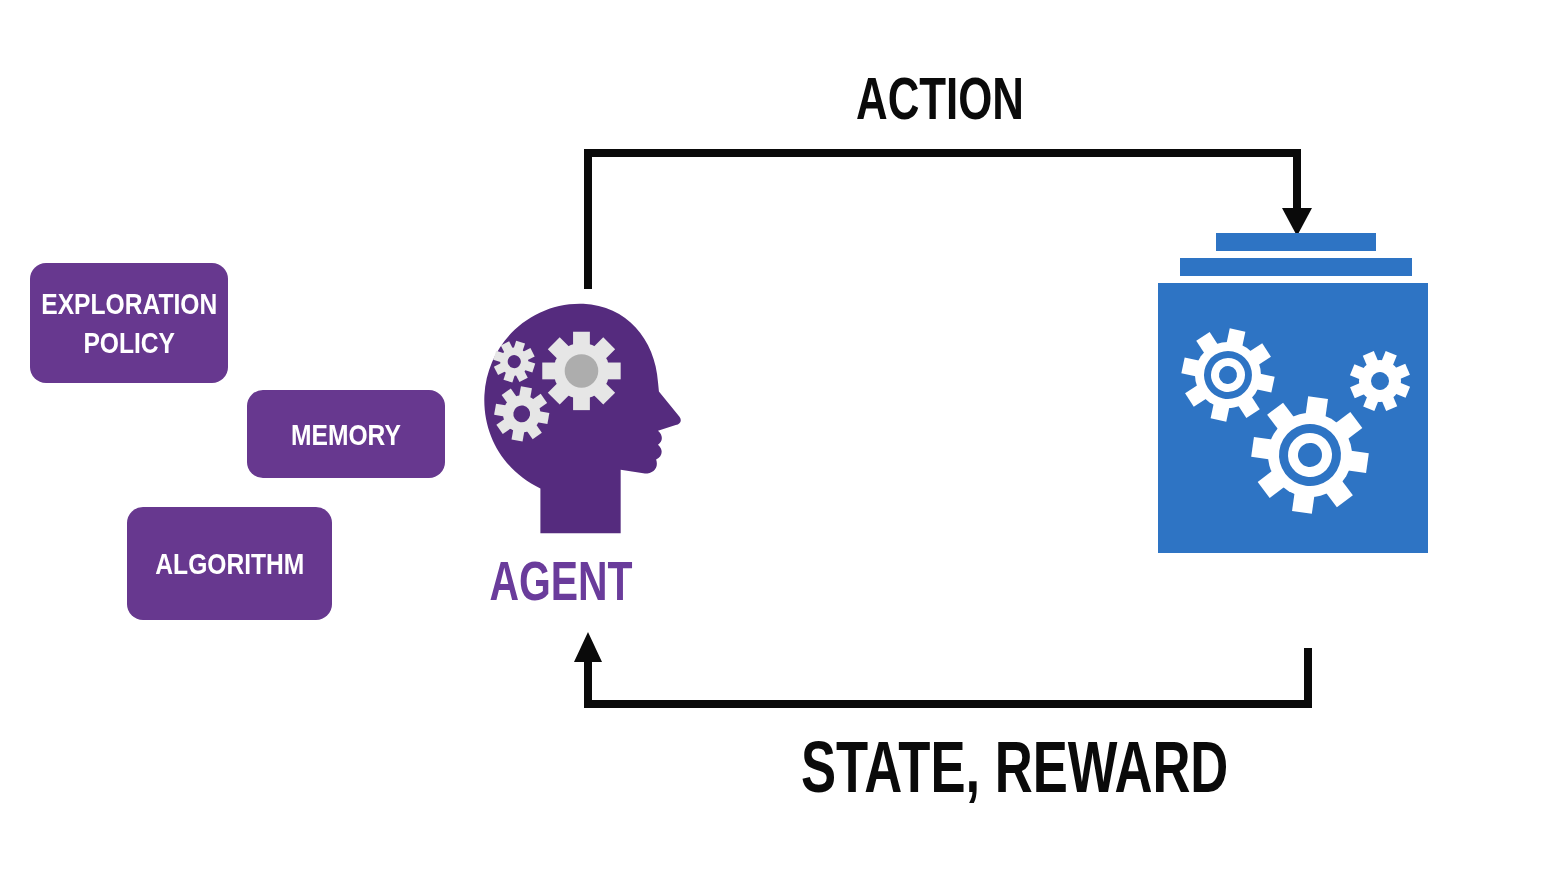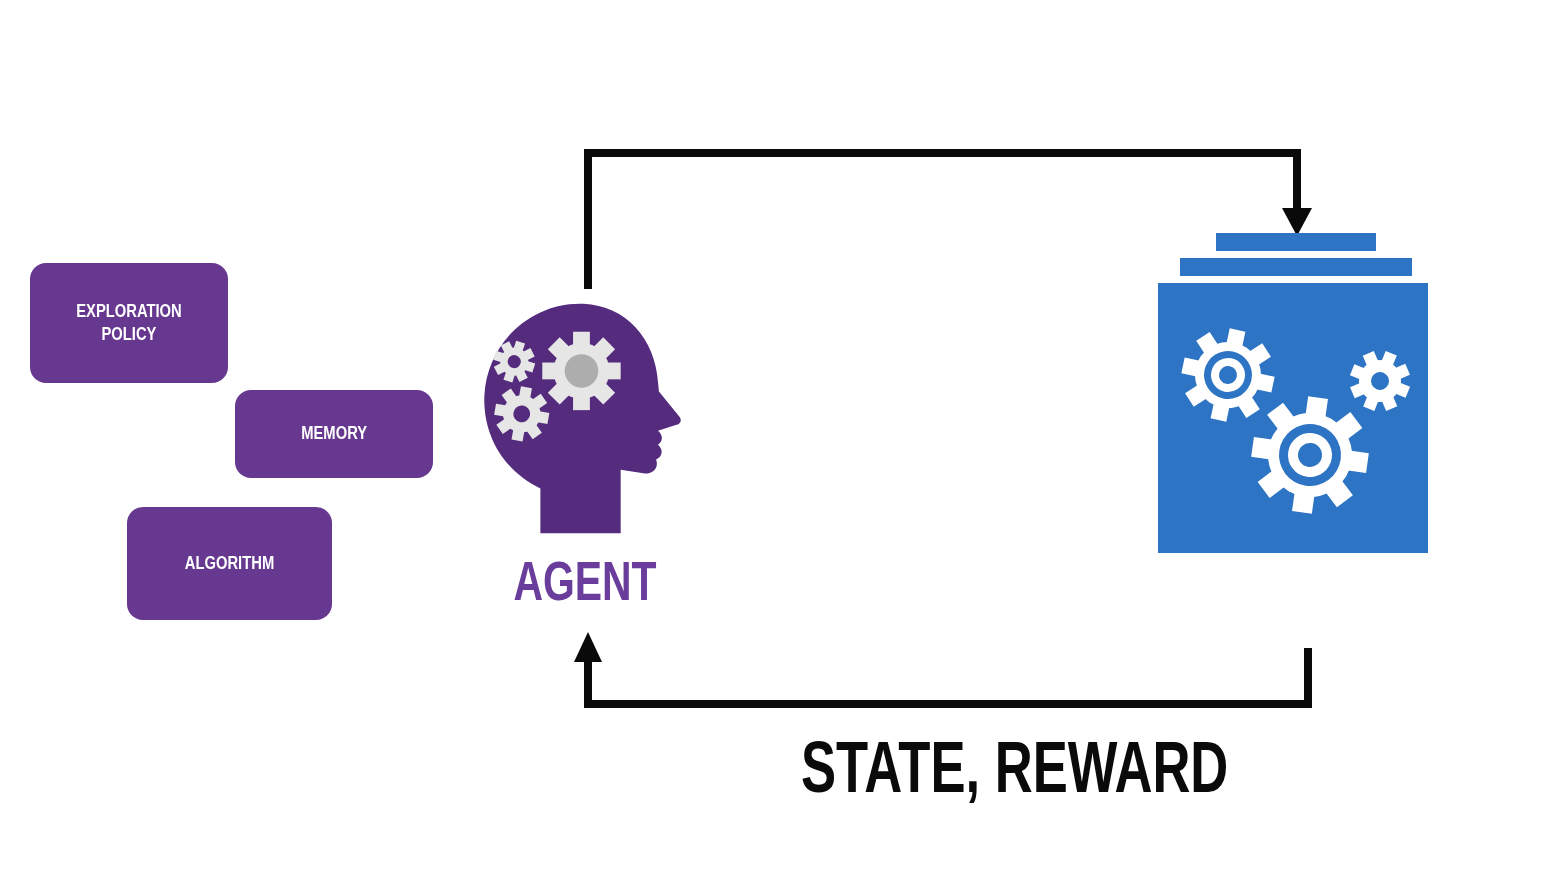--- a/index.html
+++ b/index.html
@@ -25,45 +25,45 @@
   .arrow-head{fill:var(--arrow-black);}
 
   .concept-box{
     position:absolute;
     background:var(--purple-box);
     border-radius:16px;
     display:flex;align-items:center;justify-content:center;
     text-align:center;
     color:#fff;
     font-weight:700;
-    font-size:18px;
+    font-size:30px;
     line-height:1.3;
     padding:0 10px;
     box-sizing:border-box;
   }
   .concept-box .cond{display:inline-block;transform:scaleX(.82);}
 
   .box-exploration{left:30px;top:263px;width:198px;height:120px;}
   .box-neural{left:235px;top:263px;width:198px;height:120px;}
   .box-filters{left:30px;top:390px;width:198px;height:120px;}
-  .box-memory{left:235px;top:390px;width:198px;height:88px;}
+  .box-memory{left:247px;top:390px;width:198px;height:88px;}
   .box-algorithm{left:127px;top:507px;width:205px;height:113px;}
 
   .heading{
     position:absolute;
     text-align:center;
     font-weight:700;
     color:var(--arrow-black);
     white-space:nowrap;
   }
   .heading .cond{display:inline-block;transform:scaleX(.73);}
 
   .action-label{left:760px;top:64px;width:360px;font-size:60px;}
   .state-label{left:722px;top:726px;width:460px;font-size:72px;}
-  .agent-label{left:460px;top:548px;width:250px;font-size:56px;color:var(--agent-label);}
+  .agent-label{left:436px;top:548px;width:250px;font-size:56px;color:var(--agent-label);}
   .env-label{left:1110px;top:552px;width:374px;font-size:56px;color:var(--env-label);}
 
   .agent-icon{position:absolute;left:462px;top:290px;width:224px;height:244px;}
   .env-icon{position:absolute;left:1158px;top:233px;width:272px;height:322px;}
 
   .head-fill{fill:var(--purple-head);}
   .gear-light{fill:var(--gear-light);}
   .gear-gray{fill:var(--gear-gray);}
   .hole-head{fill:var(--purple-head);}
   .env-fill{fill:var(--env-blue);}
@@ -158,20 +158,23 @@
         <rect class="gear-white" x="-6" y="-30" width="12" height="60"></rect>
         <rect class="gear-white" x="-6" y="-30" width="12" height="60" transform="rotate(45)"></rect>
         <rect class="gear-white" x="-6" y="-30" width="12" height="60" transform="rotate(90)"></rect>
         <rect class="gear-white" x="-6" y="-30" width="12" height="60" transform="rotate(135)"></rect>
         <circle class="gear-white" r="21"></circle>
         <circle class="hole-env" r="9"></circle>
       </g>
     </svg>
   </div>
 
+  <div class="heading action-label">
+    <span class="cond">ACTION</span>
+  </div>
   <div class="heading state-label">
     <span class="cond">STATE, REWARD</span>
   </div>
   <div class="heading agent-label">
     <span class="cond">AGENT</span>
   </div>
 
 </div>
 
 </body></html>

